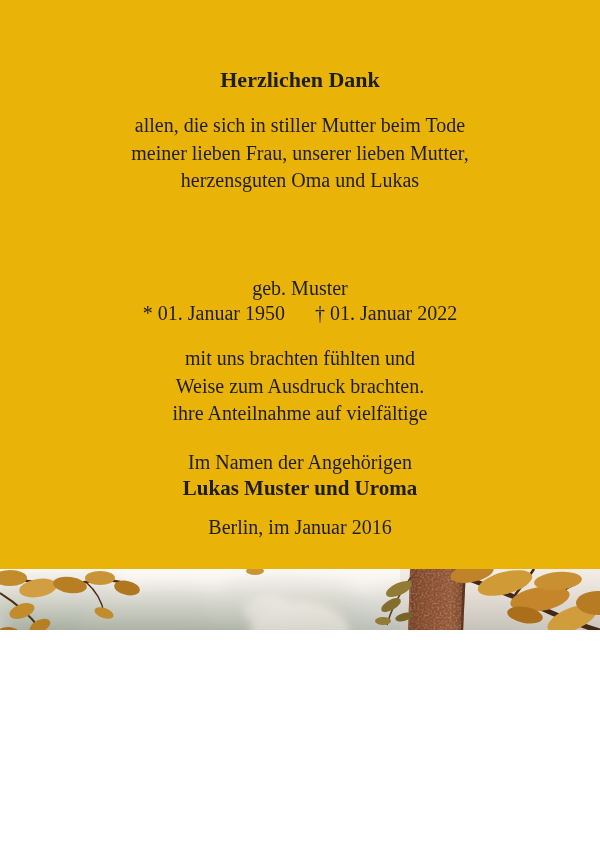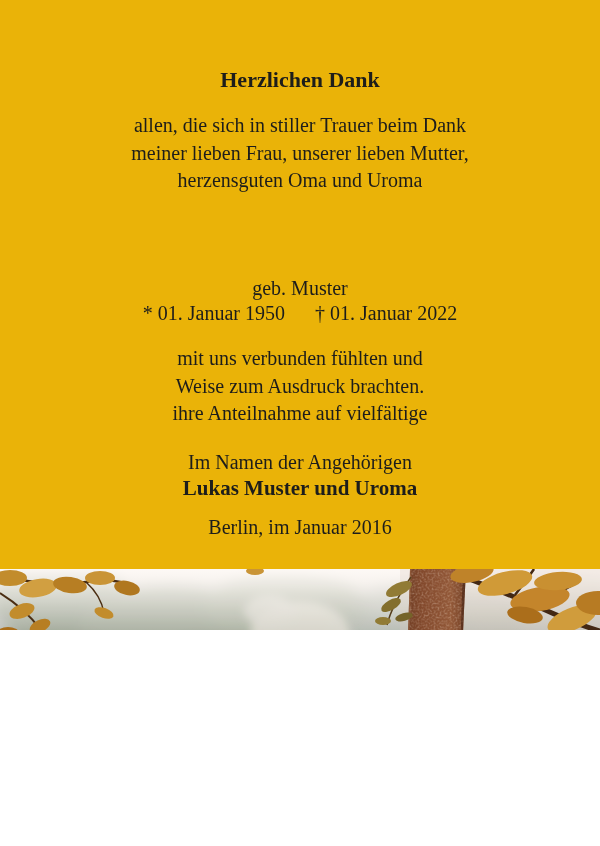--- a/index.html
+++ b/index.html
@@ -22,33 +22,33 @@
   .photo svg{display:block;}
 </style>
 </head>
 <body>
 
 <div class="card">
 
   <div class="title">Herzlichen Dank</div>
 
   <div class="intro">
-    <div>allen, die sich in stiller Trauer beim Dank</div>
+    <div>allen, die sich in stiller Mutter beim Tode</div>
     <div>meiner lieben Frau, unserer lieben Mutter,</div>
-    <div>herzensguten Oma und Uroma</div>
+    <div>herzensguten Oma und Lukas</div>
   </div>
 
   <div class="maiden">geb. Muster</div>
 
   <div class="dates">
     <span class="birth">* 01. Januar 1950</span><span class="death">† 01. Januar 2022</span>
   </div>
 
   <div class="bodytext">
-    <div>mit uns verbunden fühlten und</div>
+    <div>mit uns brachten fühlten und</div>
     <div>Weise zum Ausdruck brachten.</div>
     <div>ihre Anteilnahme auf vielfältige</div>
   </div>
 
   <div class="closing-intro">Im Namen der Angehörigen</div>
   <div class="closing-names">Lukas Muster und Uroma</div>
   <div class="place">Berlin, im Januar 2016</div>
 
   <div class="photo" role="img" aria-label="Autumn lakeside scene: wooden bench and large tree on an orange meadow in front of a misty mountain lake">
     <svg width="600" height="277" viewBox="0 0 600 277" xmlns="http://www.w3.org/2000/svg">

